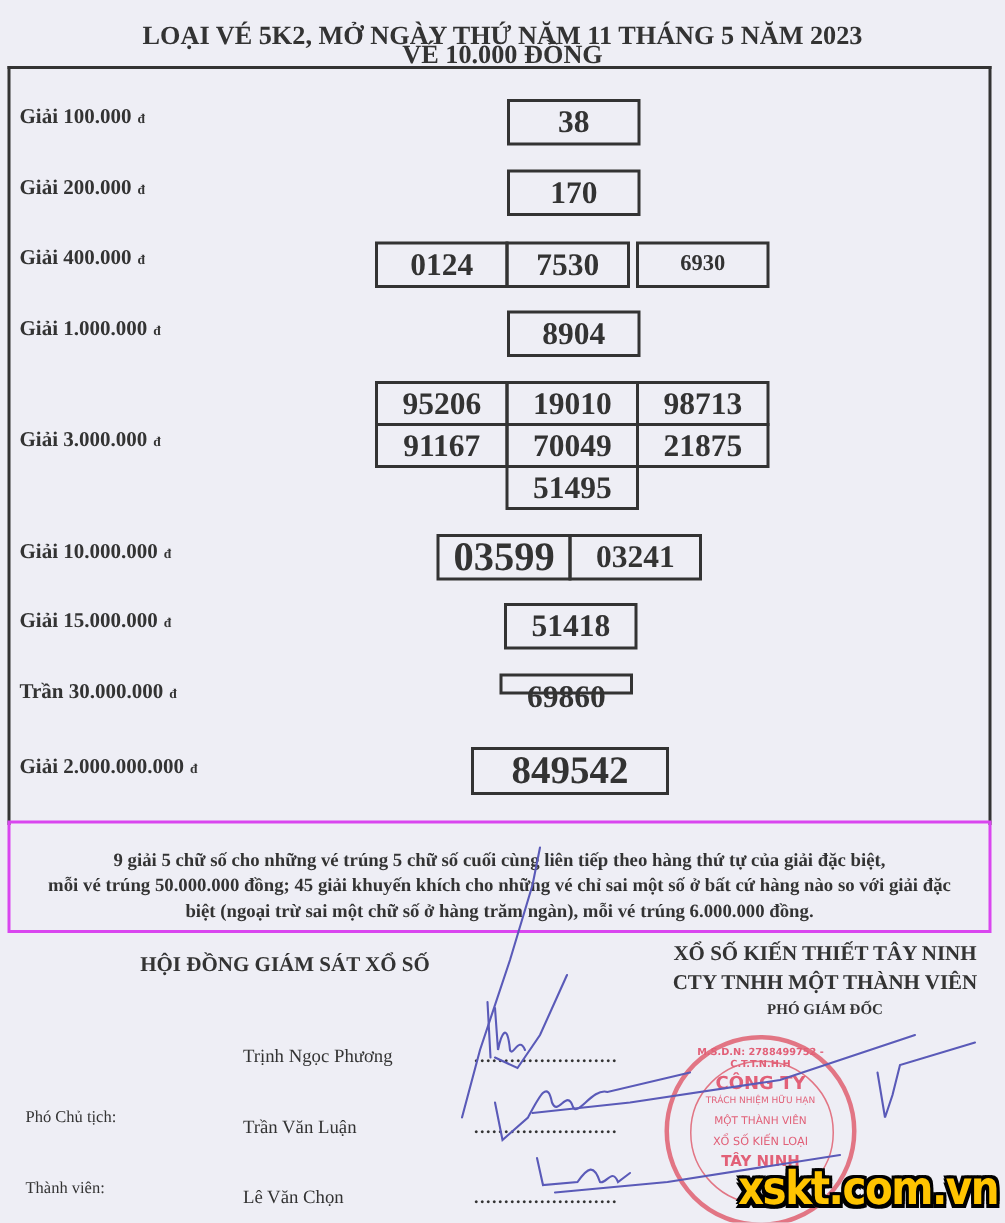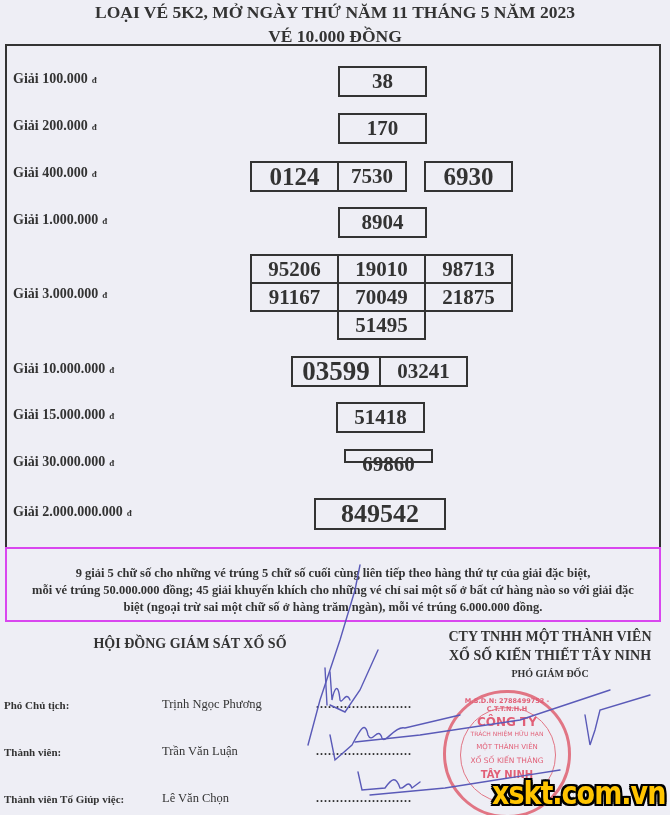--- a/index.html
+++ b/index.html
@@ -7,21 +7,21 @@
       width: 670px; height: 815px; overflow: hidden;
       background: #eeeef5;
       font-family: "Liberation Serif", "DejaVu Serif", serif;
       color: #2b2b2b;
       position: relative;
     }
     .title {
       position: absolute; left: 0; width: 670px; text-align: center;
       font-weight: bold; font-size: 17.5px; color: #333; letter-spacing: 0px;
     }
-    .title.l1 { top: 2px; }
+    .title.l1 { top: 13px; }
     .title.l2 { top: 26px; }
     .frame {
       position: absolute; left: 5px; top: 44px; width: 652px; height: 504px;
       border: 2px solid #333; border-bottom: none;
     }
     .note-box {
       position: absolute; left: 5px; top: 547px; width: 652px; height: 71px;
       border: 2px solid #d946ef;
     }
     .note {
@@ -44,21 +44,21 @@
     .sig-left-title {
       position: absolute; left: 60px; top: 636px; width: 260px; text-align: center;
       font-weight: bold; font-size: 14px; color: #333;
     }
     .sig-right {
       position: absolute; left: 435px; top: 627px; width: 230px; text-align: center;
       font-weight: bold; color: #333;
     }
     .sig-right .a { font-size: 14px; line-height: 19px; }
     .sig-right .b { font-size: 10px; margin-top: 3px; }
-    .role { position: absolute; left: 4px; font-weight: bold; font-size: 11px; color: #333; }
+    .role { position: absolute; left: 17px; font-weight: normal; font-size: 11px; color: #333; margin-top: 40px; }
     .person { position: absolute; left: 162px; font-weight: normal; font-size: 12.5px; color: #333; }
     .dots { position: absolute; left: 316px; font-weight: bold; font-size: 12px; color: #333; letter-spacing: 1px; }
     .stamp {
       position: absolute; left: 443px; top: 690px; width: 128px; height: 128px;
       border-radius: 50%; border: 3px solid #e06878; box-sizing: border-box;
       color: #e0506a; text-align: center; font-family: "DejaVu Sans", sans-serif;
       opacity: 0.9;
     }
     .stamp .inner {
       position: absolute; left: 14px; top: 14px; width: 94px; height: 94px;
@@ -94,23 +94,23 @@
   <div class="box" style="left:338px;top:66px;width:89px;height:31px;font-size:21px;line-height:27px">38</div>
 </div>
 
 <div>
   <div class="row-label" style="top:118px"><span>Giải 200.000</span><span class="cur">đ</span></div>
   <div class="box" style="left:338px;top:113px;width:89px;height:31px;font-size:21px;line-height:27px">170</div>
 </div>
 
 <div>
   <div class="row-label" style="top:165px"><span>Giải 400.000</span><span class="cur">đ</span></div>
-  <div class="cell" style="left:250px;top:161px;width:89px;height:31px;font-size:25px;line-height:27px">0124</div>
-  <div class="cell" style="left:337px;top:161px;width:70px;height:31px;font-size:21px;line-height:27px">7530</div>
-  <div class="cell" style="left:424px;top:161px;width:89px;height:31px;font-size:25px;line-height:27px">6930</div>
+  <div class="cell" style="left:250px;top:161px;width:89px;height:31px;font-size:21px;line-height:27px">0124</div>
+  <div class="cell" style="left:337px;top:161px;width:83px;height:31px;font-size:21px;line-height:27px">7530</div>
+  <div class="cell" style="left:424px;top:161px;width:89px;height:31px;font-size:15px;line-height:27px">6930</div>
 </div>
 
 <div>
   <div class="row-label" style="top:212px"><span>Giải 1.000.000</span><span class="cur">đ</span></div>
   <div class="box" style="left:338px;top:207px;width:89px;height:31px;font-size:21px;line-height:27px">8904</div>
 </div>
 
 <div>
   <div class="row-label" style="top:286px"><span>Giải 3.000.000</span><span class="cur">đ</span></div>
   <div class="cell" style="left:250px;top:254px;width:89px;height:30px;font-size:21px;line-height:26px">95206</div>
@@ -127,41 +127,41 @@
   <div class="cell" style="left:291px;top:356px;width:90px;height:31px;font-size:27px;line-height:27px">03599</div>
   <div class="cell" style="left:379px;top:356px;width:89px;height:31px;font-size:21px;line-height:27px">03241</div>
 </div>
 
 <div>
   <div class="row-label" style="top:407px"><span>Giải 15.000.000</span><span class="cur">đ</span></div>
   <div class="box" style="left:336px;top:402px;width:89px;height:31px;font-size:21px;line-height:27px">51418</div>
 </div>
 
 <div>
-  <div class="row-label" style="top:454px"><span>Giải 30.000.000</span><span class="cur">đ</span></div>
-  <div class="box" style="left:344px;top:449px;width:89px;height:14px;font-size:21px;line-height:27px">69860</div>
+  <div class="row-label" style="top:454px"><span>Trần 30.000.000</span><span class="cur">đ</span></div>
+  <div class="box" style="left:333px;top:449px;width:89px;height:14px;font-size:21px;line-height:27px">69860</div>
 </div>
 
 <div>
   <div class="row-label" style="top:504px"><span>Giải 2.000.000.000</span><span class="cur">đ</span></div>
   <div class="box" style="left:314px;top:498px;width:132px;height:32px;font-size:26px;line-height:28px">849542</div>
 </div>
 
 <div class="note-box">
   <div class="note">
     <div>9 giải 5 chữ số cho những vé trúng 5 chữ số cuối cùng liên tiếp theo hàng thứ tự của giải đặc biệt,</div>
     <div>mỗi vé trúng 50.000.000 đồng; 45 giải khuyến khích cho những vé chỉ sai một số ở bất cứ hàng nào so với giải đặc</div>
     <div>biệt (ngoại trừ sai một chữ số ở hàng trăm ngàn), mỗi vé trúng 6.000.000 đồng.</div>
   </div>
 </div>
 
 <div class="sig-left-title">HỘI ĐỒNG GIÁM SÁT XỔ SỐ</div>
 <div class="sig-right">
+  <div class="a">XỔ SỐ KIẾN THIẾT TÂY NINH</div>
   <div class="a">CTY TNHH MỘT THÀNH VIÊN</div>
-  <div class="a">XỔ SỐ KIẾN THIẾT TÂY NINH</div>
   <div class="b">PHÓ GIÁM ĐỐC</div>
 </div>
 
 <div>
   <div class="role" style="top:699px">Phó Chủ tịch:</div>
   <div class="person" style="top:697px">Trịnh Ngọc Phương</div>
   <div class="dots" style="top:697px">........................</div>
 </div>
 <div>
   <div class="role" style="top:746px">Thành viên:</div>
@@ -173,21 +173,21 @@
   <div class="person" style="top:791px">Lê Văn Chọn</div>
   <div class="dots" style="top:791px">........................</div>
 </div>
 
 <div class="stamp">
   <div class="inner"></div>
   <div class="ring">M.S.D.N: 2788499752 - C.T.T.N.H.H</div>
   <div class="t1">CÔNG TY</div>
   <div class="t2">TRÁCH NHIỆM HỮU HẠN</div>
   <div class="t3">MỘT THÀNH VIÊN</div>
-  <div class="t4">XỔ SỐ KIẾN THÁNG</div>
+  <div class="t4">XỔ SỐ KIẾN LOẠI</div>
   <div class="t5">TÂY NINH</div>
 </div>
 
 <svg class="sigs" width="670" height="815">
   <g fill="none" stroke="#5a5ab8" stroke-width="1.4" stroke-linecap="round">
     <path d="M360 565 L355 590 L340 640 L320 700 L308 745"></path>
     <path d="M325 668 L327 705 M330 672 L332 700 C334 690 338 680 340 700 C342 705 346 690 350 700"></path>
     <path d="M330 705 L345 712 L360 690 L378 650"></path>
     <path d="M330 735 L335 760 L352 745 C360 730 365 720 368 735 C372 745 378 725 382 738 C385 745 395 725 405 728 L460 715"></path>
     <path d="M355 742 L420 735 L520 720 L610 690"></path>

